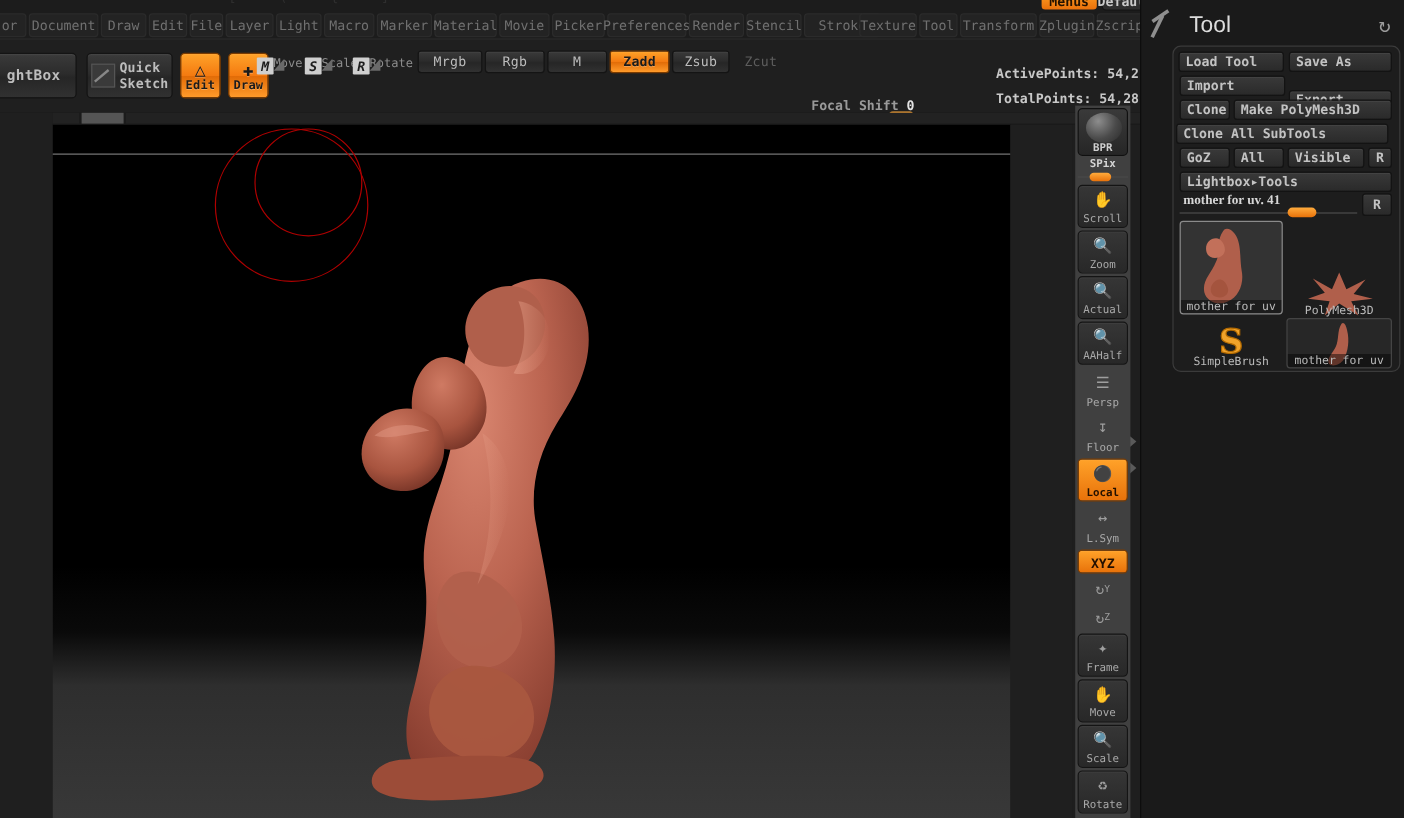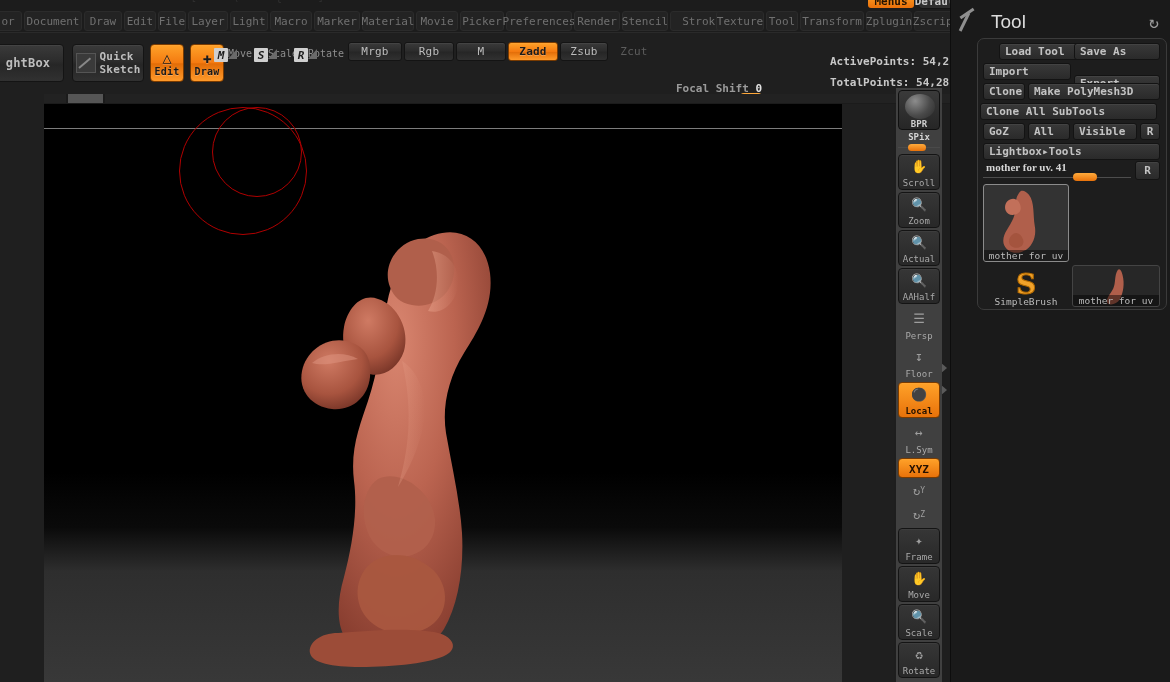--- a/index.html
+++ b/index.html
@@ -410,21 +410,21 @@
   </div>
 
   <div id="toolpal">
     <div id="toolpal-head">
       <span id="tp-icon"></span>
       <span id="tp-title">Tool</span>
       <span id="tp-reload">↻</span>
     </div>
 
     <div id="tp-box">
-      <div class="tpbtn" style="left:21px;top:4px;width:88px;">Load Tool</div>
+      <div class="tpbtn" style="left:4px;top:4px;width:88px;">Load Tool</div>
       <div class="tpbtn" style="left:96px;top:4px;width:86px;">Save As</div>
       <div class="tpbtn" style="left:5px;top:24px;width:88px;">Import</div>
       <div class="tpbtn" style="left:96px;top:24px;width:86px;margin-top:12px;">Export</div>
       <div class="tpbtn" style="left:5px;top:44px;width:42px;">Clone</div>
       <div class="tpbtn" style="left:50px;top:44px;width:132px;">Make PolyMesh3D</div>
       <div class="tpbtn" style="left:2px;top:64px;width:177px;">Clone All SubTools</div>
       <div class="tpbtn" style="left:5px;top:84px;width:42px;">GoZ</div>
       <div class="tpbtn" style="left:50px;top:84px;width:42px;">All</div>
       <div class="tpbtn" style="left:95px;top:84px;width:64px;">Visible</div>
       <div class="tpbtn c" style="left:162px;top:84px;width:20px;">R</div>
@@ -441,20 +441,26 @@
         <svg viewBox="0 0 86 78" style="width:100%;height:100%;">
           <path d="M36 8 C30 16 34 26 30 34 C26 44 18 50 20 60 C22 68 32 72 40 68
                    C50 64 54 52 52 42 C50 30 52 18 46 10 C43 6 38 4 36 8 Z" fill="#b05f4b"></path>
           <path d="M30 14 C24 14 20 20 22 26 C24 32 32 32 36 28 C40 24 36 14 30 14 Z" fill="#c2705a"></path>
           <path d="M30 50 C24 54 24 62 30 64 C36 66 42 62 40 56 C38 50 34 48 30 50 Z" fill="#a4543e"></path>
         </svg>
         <span class="cap" style="background:rgba(0,0,0,.45);">mother for uv</span>
       </div>
 
 
+      <div class="thumb plain" style="left:94px;top:186px;width:88px;height:40px;">
+        <svg viewBox="0 0 88 40" style="width:100%;height:100%;">
+          <path d="M44 2 L50 16 L66 8 L56 20 L72 24 L54 26 L60 38 L44 28 L32 38 L36 26 L18 24 L32 19 L22 7 L38 16 Z" fill="#b05f4b"></path>
+        </svg>
+        <span class="cap">PolyMesh3D</span>
+      </div>
 
       <div class="thumb plain" style="left:5px;top:226px;width:86px;height:42px;">
         <svg viewBox="0 0 86 42" style="width:100%;height:100%;">
           <text x="43" y="29" text-anchor="middle" font-family="DejaVu Serif, serif" font-size="28" font-weight="bold" fill="#f0a22a" stroke="#b36a00" stroke-width="1">S</text>
         </svg>
         <span class="cap">SimpleBrush</span>
       </div>
 
       <div class="thumb" style="left:94px;top:226px;width:88px;height:42px;">
         <svg viewBox="0 0 88 42" style="width:100%;height:100%;">

